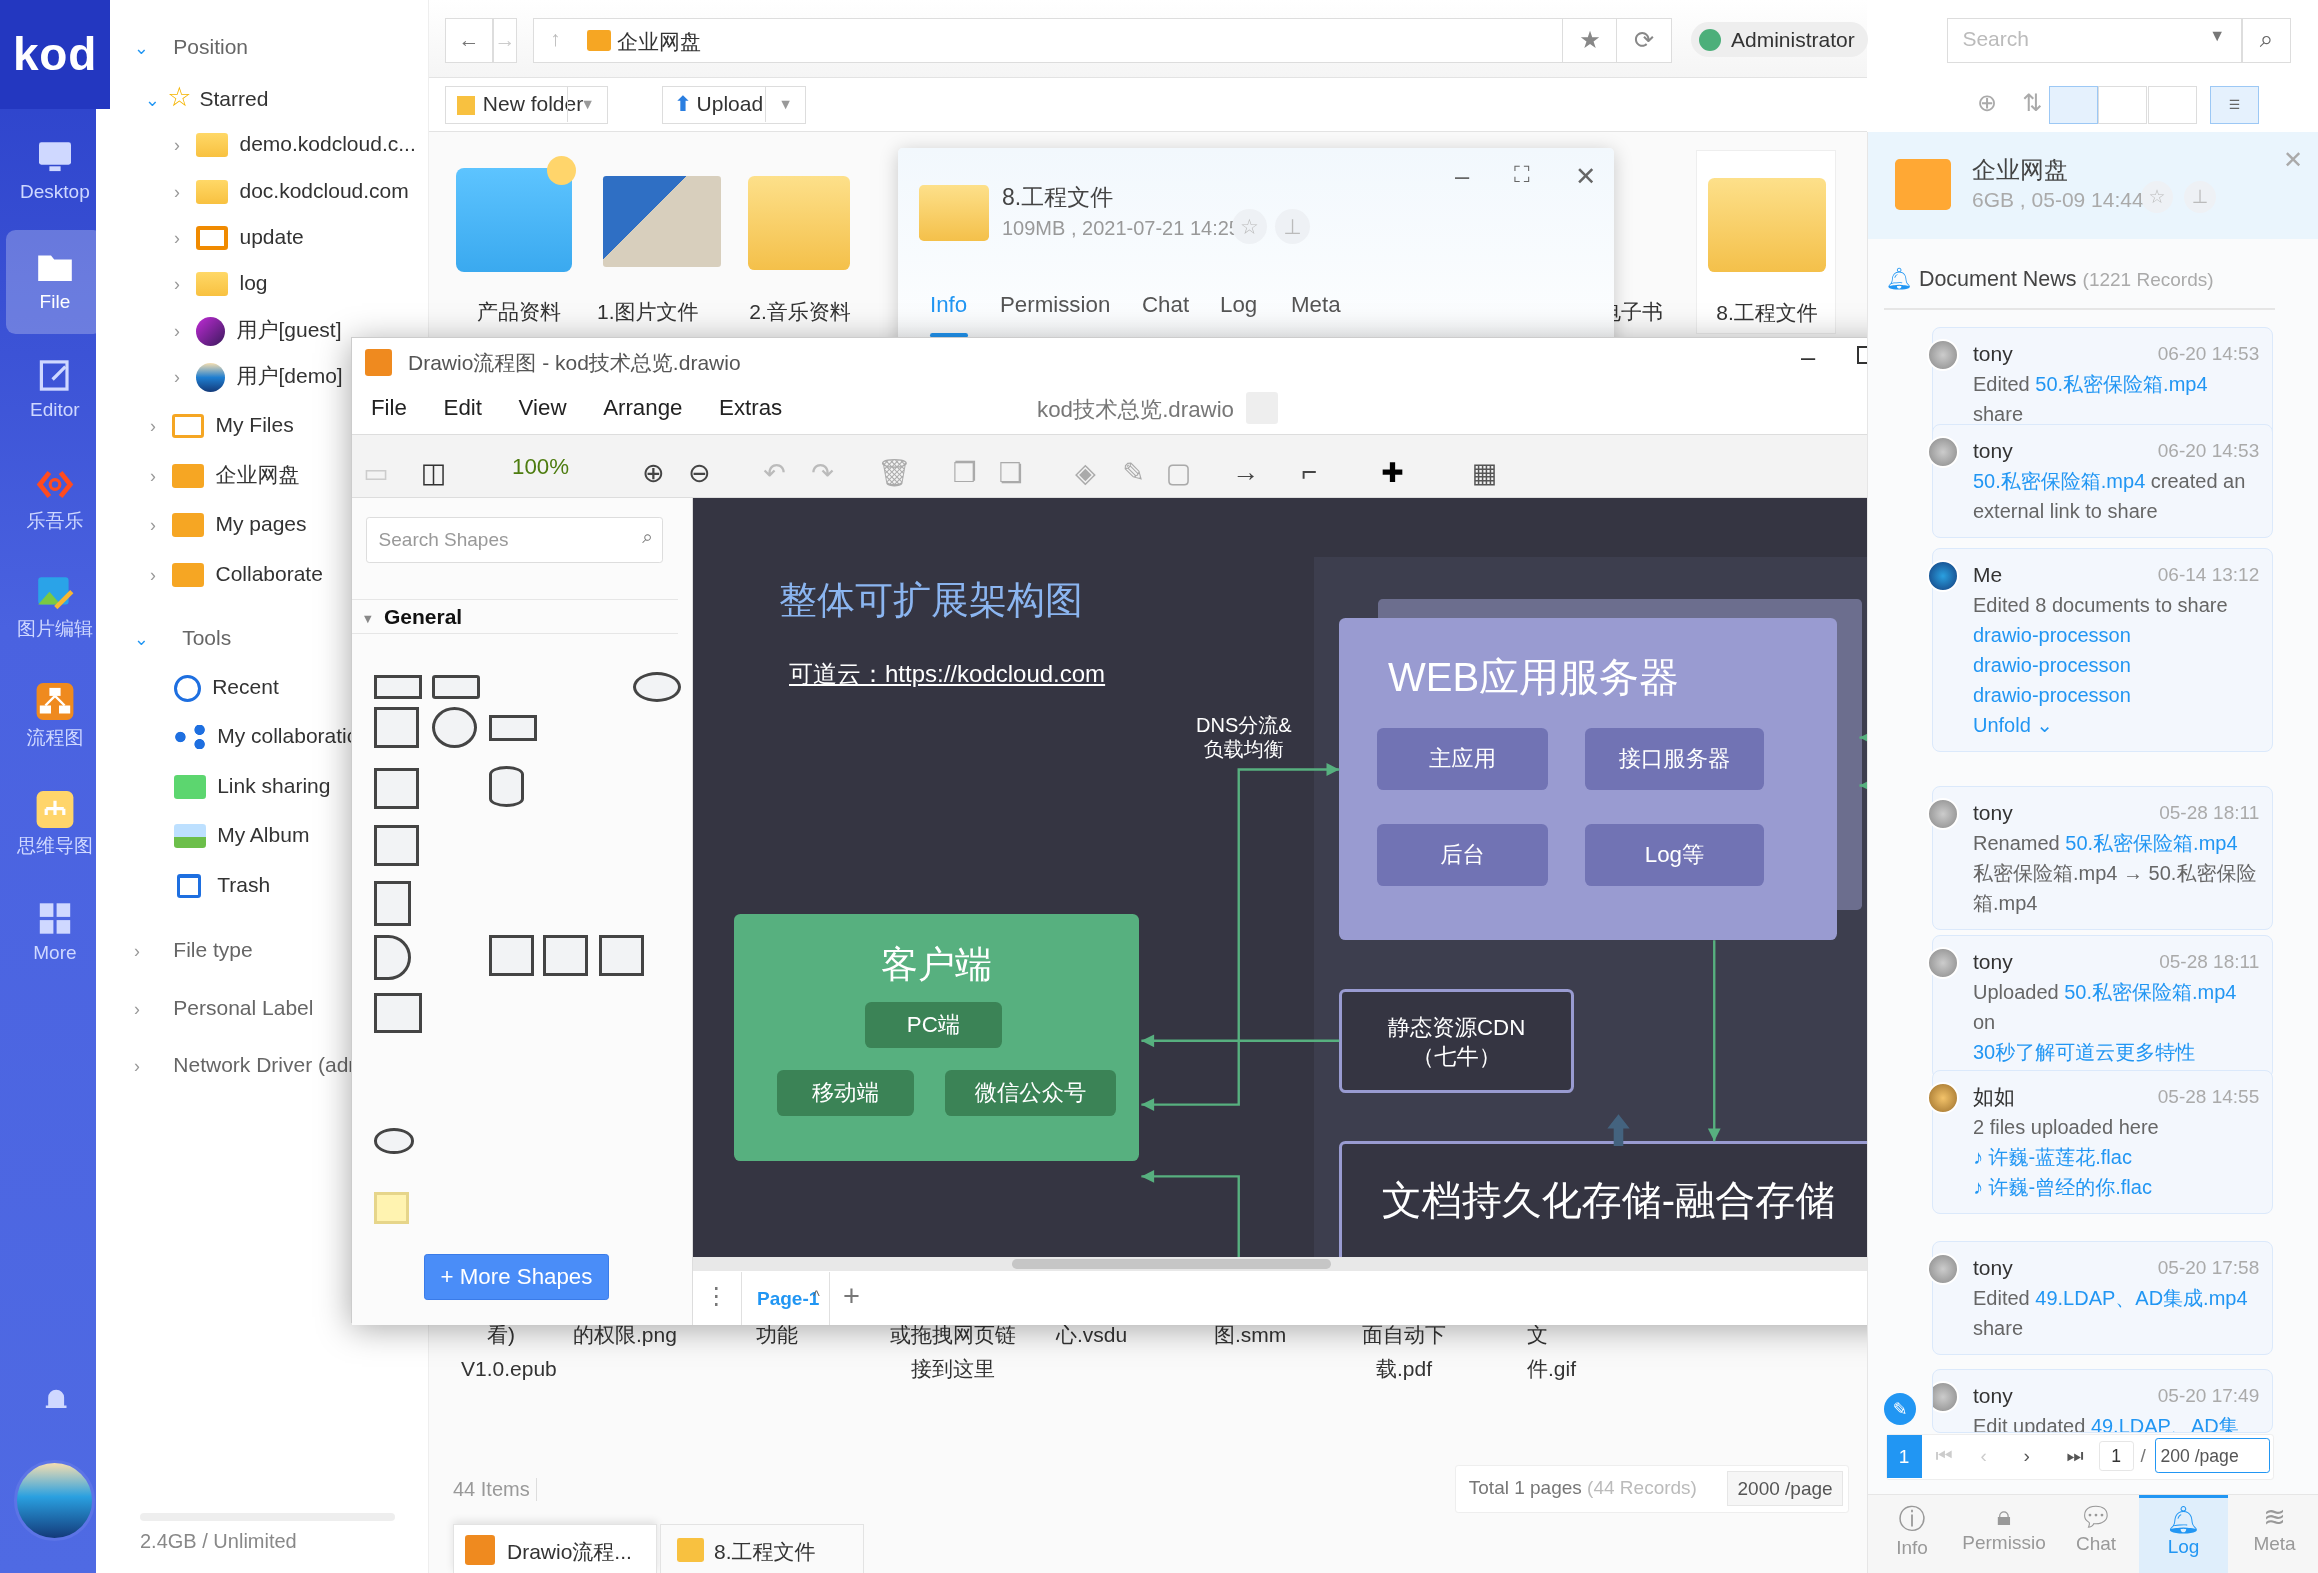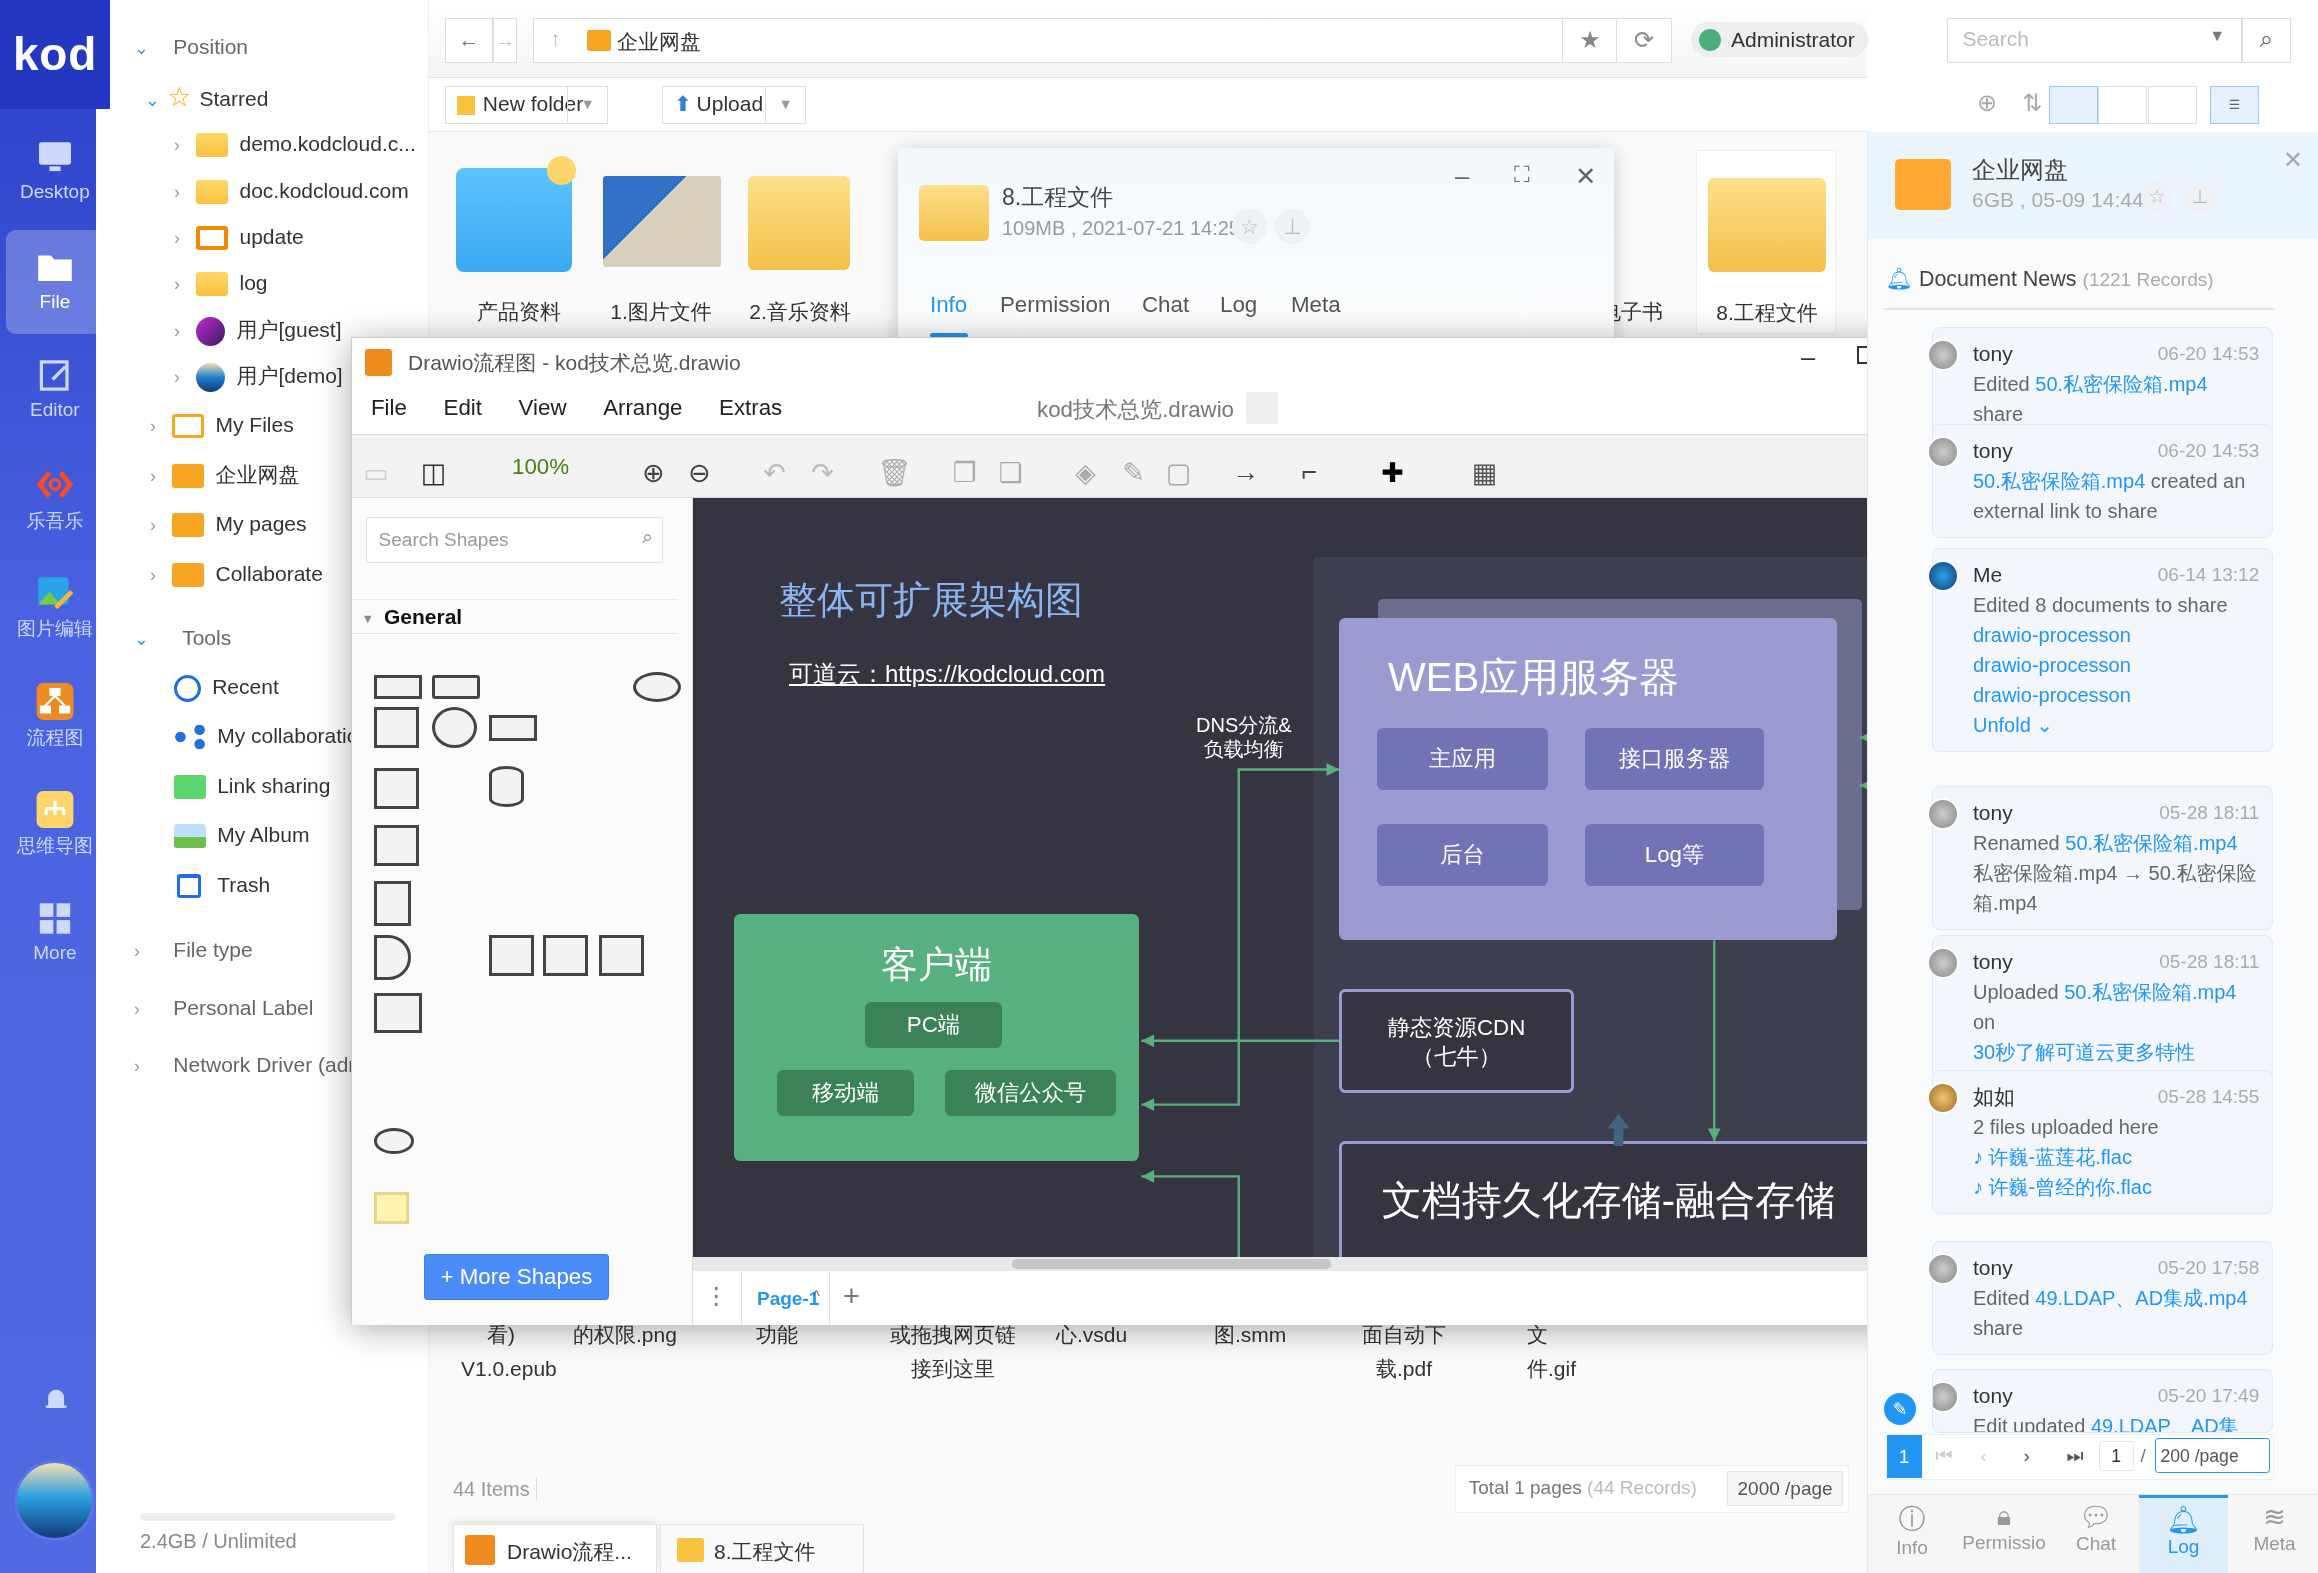--- a/index.html
+++ b/index.html
@@ -159,21 +159,21 @@
   <span class="abs" style="left:1593px;top:89px;font-size:24px;color:#aaa">⇅</span>
   <div class="abs" style="left:1620px;top:86px;width:49px;height:38px;border:1.6px solid #9cc8f5;background:#e5f1fd"></div>
   <div class="abs" style="left:1669px;top:86px;width:49px;height:38px;border:1.6px solid #ddd;background:#fff"></div>
   <div class="abs" style="left:1719px;top:86px;width:49px;height:38px;border:1.6px solid #ddd;background:#fff"></div>
   <div class="abs" style="left:1781px;top:86px;width:49px;height:38px;border:1.6px solid #9cc8f5;background:#e5f1fd;text-align:center;line-height:35px;color:#666">☰</div>
 
   <div class="abs" style="left:27px;top:168px;width:116px;height:104px;border-radius:8px;background:linear-gradient(#5dc4ff,#3aa9ef)"></div>
   <div class="abs" style="left:118px;top:156px;width:29px;height:29px;border-radius:50%;background:#ffd56b"></div>
   <div class="abs" style="left:34px;top:298px;font-size:21px;width:112px;text-align:center">产品资料</div>
   <div class="abs" style="left:174px;top:176px;width:118px;height:91px;background:linear-gradient(135deg,#2f6fc4 40%,#d8cfbd 40%);border-radius:3.2px"></div>
-  <div class="abs" style="left:168px;top:298px;font-size:21px;width:128px;text-align:center">1.图片文件</div>
+  <div class="abs" style="left:168px;top:298px;font-size:21px;width:128px;text-align:left">1.图片文件</div>
   <div class="abs" style="left:319px;top:176px;width:102px;height:94px;background:linear-gradient(#fde08a,#f4c04a);border-radius:6.4px"></div>
   <div class="abs" style="left:311px;top:298px;font-size:21px;width:120px;text-align:center">2.音乐资料</div>
   <div class="abs" style="left:1171px;top:298px;font-size:21px">电子书</div>
   <div class="abs" style="left:1267px;top:150px;width:140px;height:184px;border:1.6px solid #eee;background:#fff">
     <div class="abs" style="left:11.2px;top:27px;width:118px;height:94px;background:linear-gradient(#fde08a,#f4c04a);border-radius:6.4px"></div>
     <div class="abs" style="left:0;top:148px;width:140px;text-align:center;font-size:21px">8.工程文件</div>
   </div>
 
   <div class="abs" style="left:32px;top:1318px;width:1117px;font-size:21px;color:#333;line-height:34px">
     <span class="abs" style="left:0;width:80px;text-align:center"><span>看)</span><br><span>V1.0.epub</span></span>

